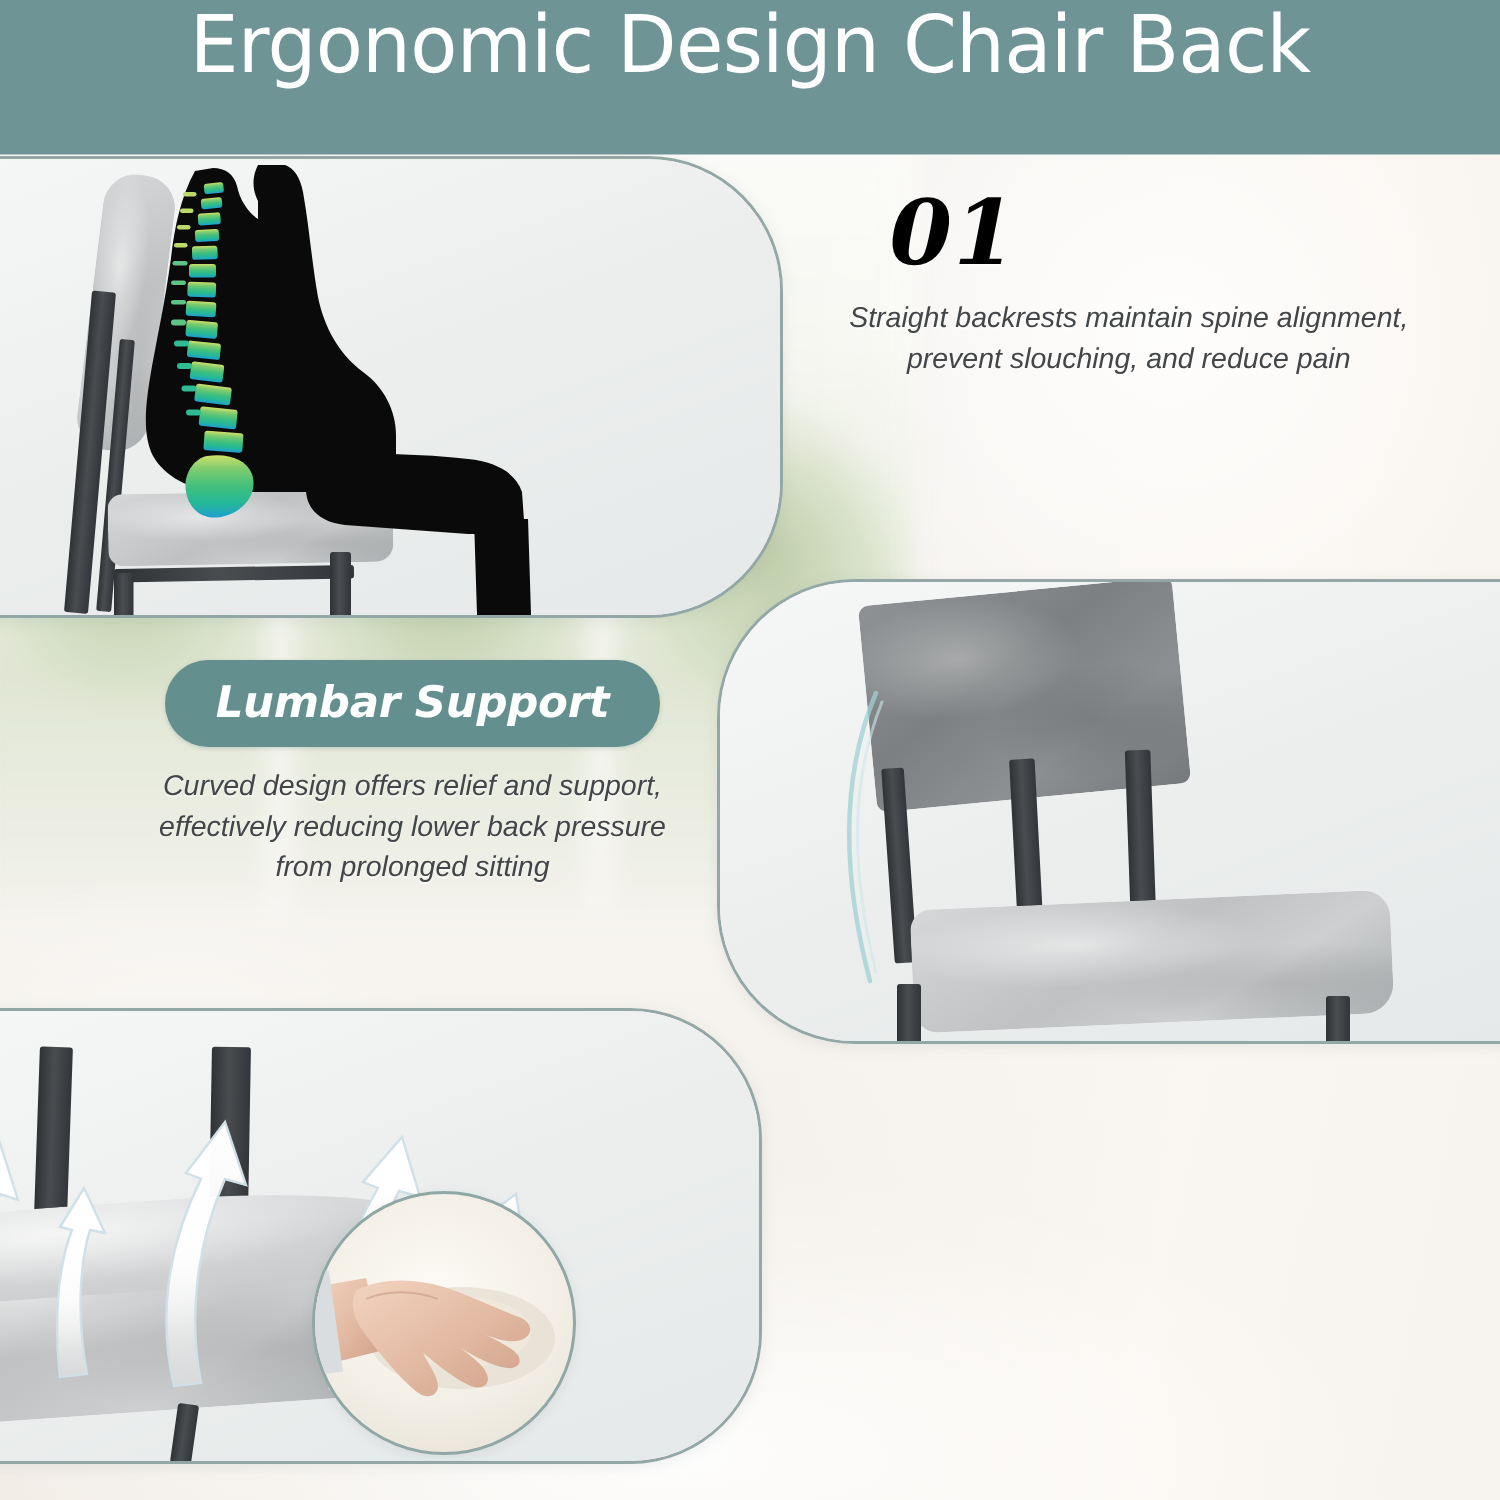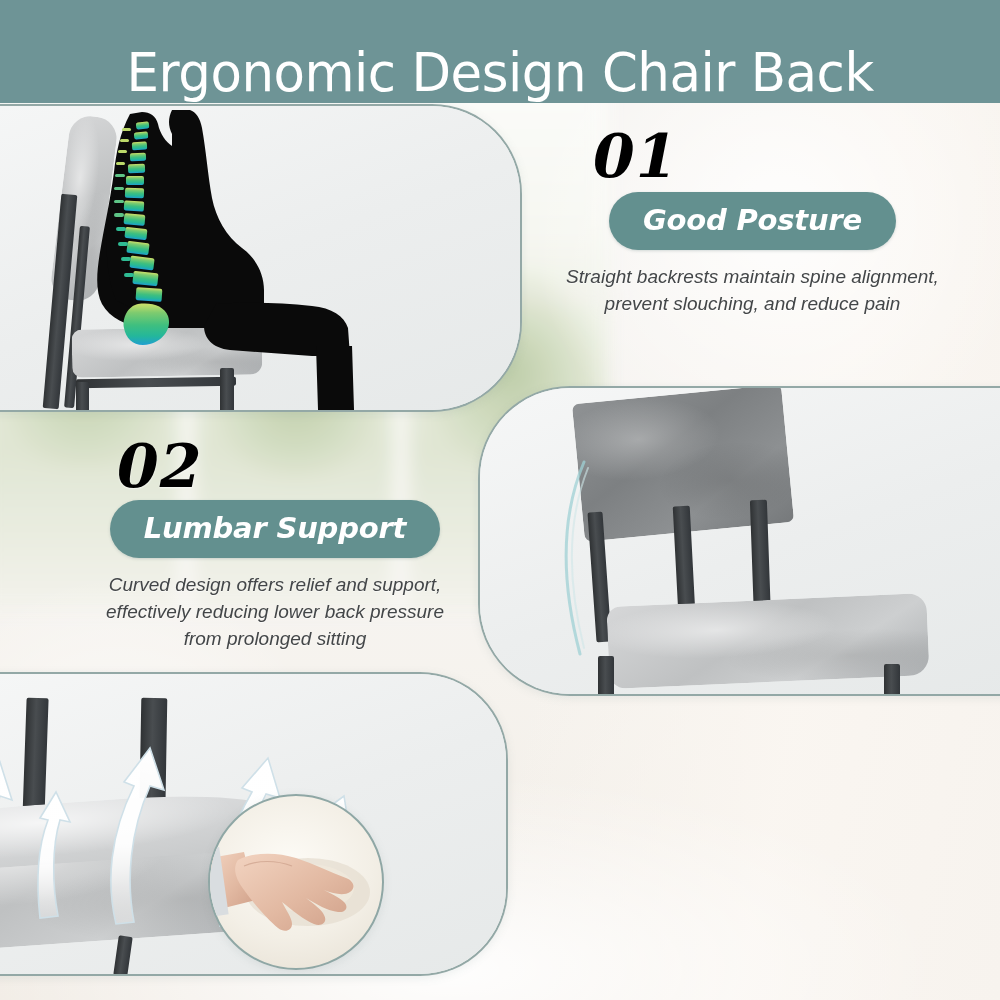--- a/index.html
+++ b/index.html
@@ -65,21 +65,21 @@
 
   
   .banner {
     position: absolute;
     left: 0; top: 0;
     width: 1000px;
     height: 103px;
     background: #6e9496;
     z-index: 40;
     display: flex;
-    align-items: flex-end;
+    align-items: flex-start;
     justify-content: center;
   }
   .banner-title {
     color: #ffffff;
     font-size: 53px;
     letter-spacing: -0.5px;
     font-weight: 400;
     white-space: nowrap;
     font-family: "DejaVu Sans", sans-serif;
     transform: scaleX(0.97);
@@ -484,29 +484,25 @@
                  C82,135 74,137 68,132
                  C58,124 44,108 34,94
                  C26,84 22,72 28,64 Z" fill="url(#skin)"></path>
         <path d="M34,70 C48,64 66,64 82,70" fill="none" stroke="#c79a84" stroke-width="1.2" opacity="0.6"></path>
       </svg>
     </div>
   </div>
 
   <div class="block block-1">
     <span class="num">01</span>
-    <div class="pill-wrap">
-      <span class="pill">Good Posture</span>
-    </div>
     <div class="desc">Straight backrests maintain spine alignment,
 prevent slouching, and reduce pain</div>
   </div>
 
   <div class="block block-2">
-    <span class="num">02</span>
     <div class="pill-wrap">
       <span class="pill">Lumbar Support</span>
     </div>
     <div class="desc">Curved design offers relief and support,
 effectively reducing lower back pressure
 from prolonged sitting</div>
   </div>
 
 
 </div>

